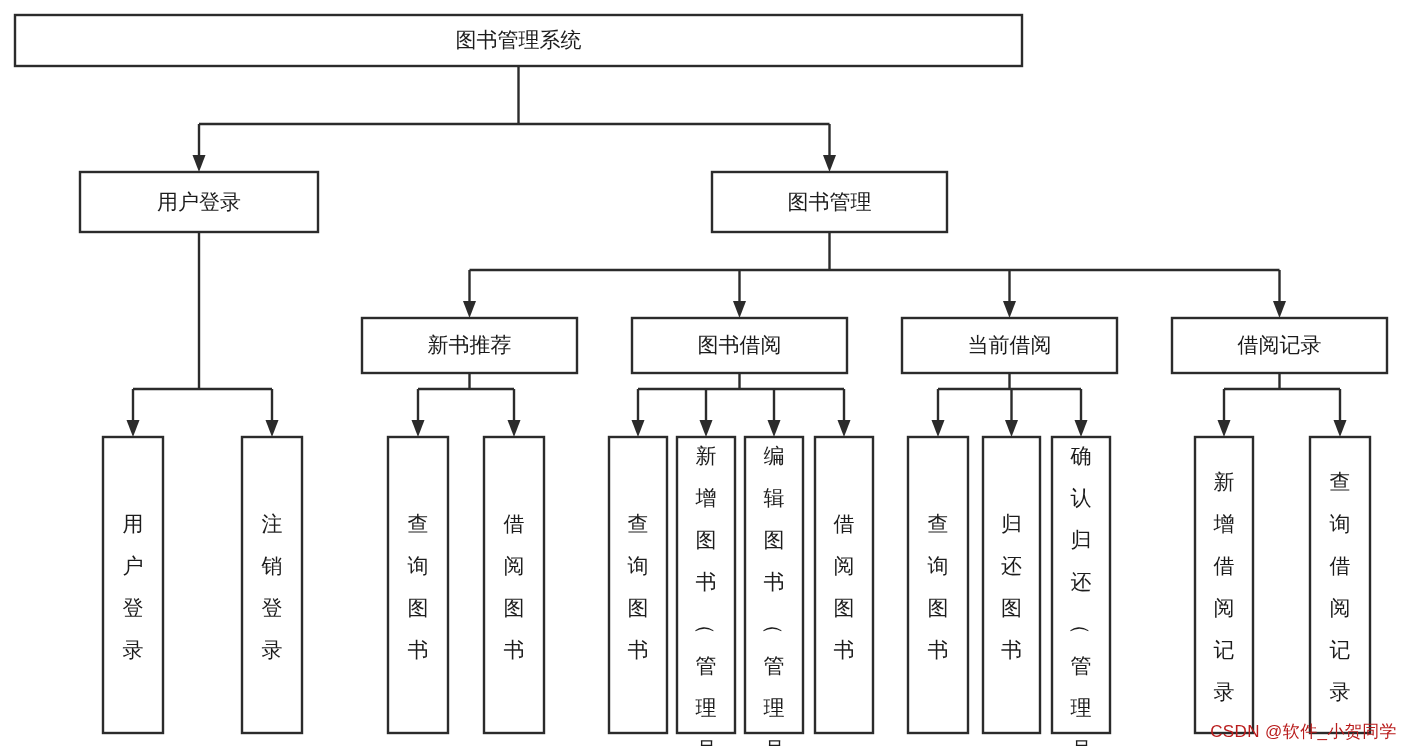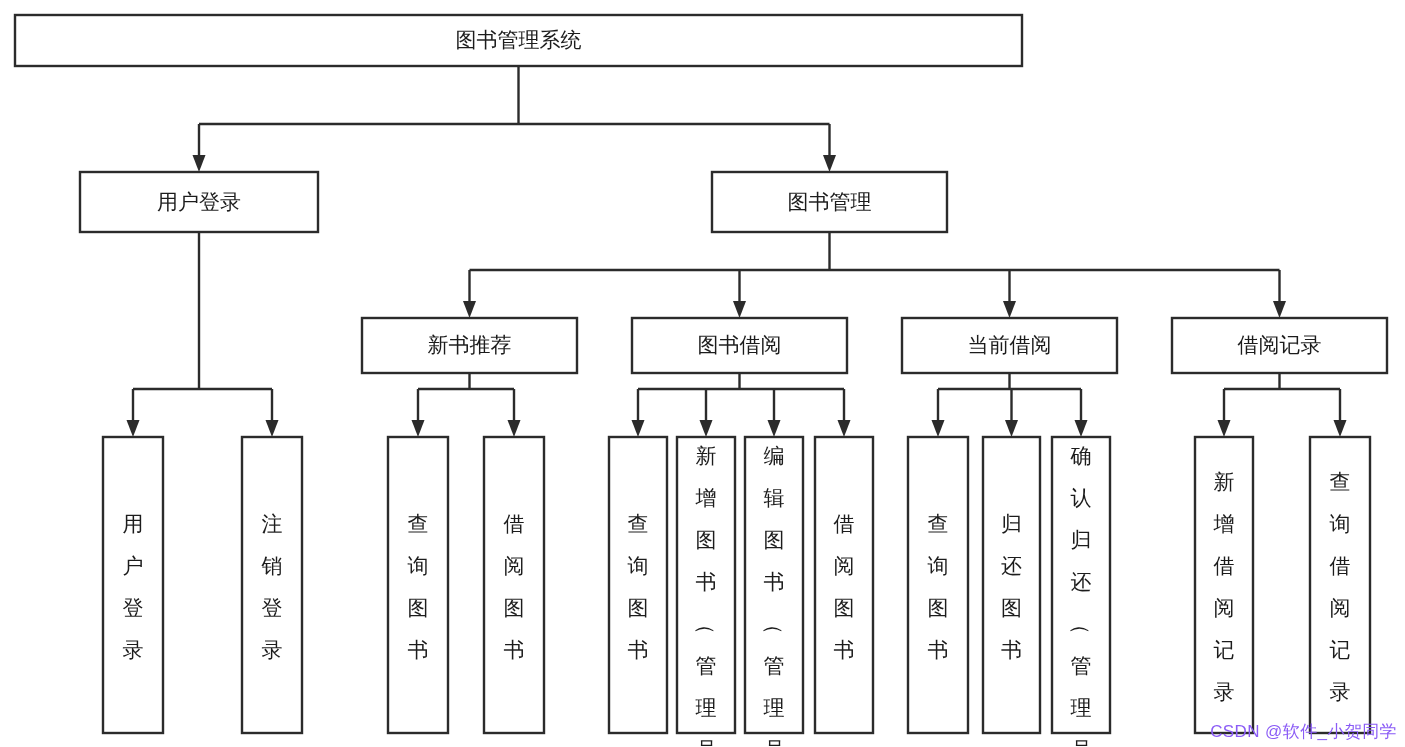--- a/index.html
+++ b/index.html
@@ -53,21 +53,21 @@
     font-size: 21px;
     fill: #1c1c1c;
     text-anchor: middle;
   }
   .watermark-text {
     position: absolute;
     right: 8px;
     bottom: 4px;
     font-family: "Liberation Sans", "DejaVu Sans", sans-serif;
     font-size: 17px;
-    color: #8b5cf6;
+    color: #b91c1c;
     white-space: nowrap;
     letter-spacing: 0.4px;
   }
 </style>
 </head>
 <body>
 
 <div id="diagram-root">
   <svg class="diagram-canvas" viewBox="0 0 1405 747">
     <g id="connector-layer">

